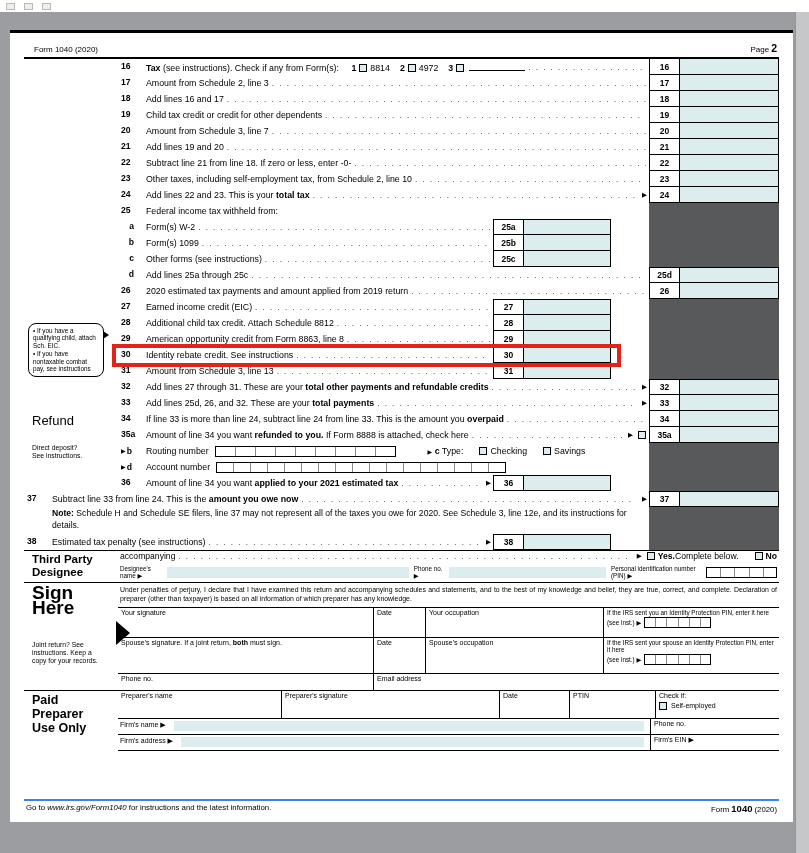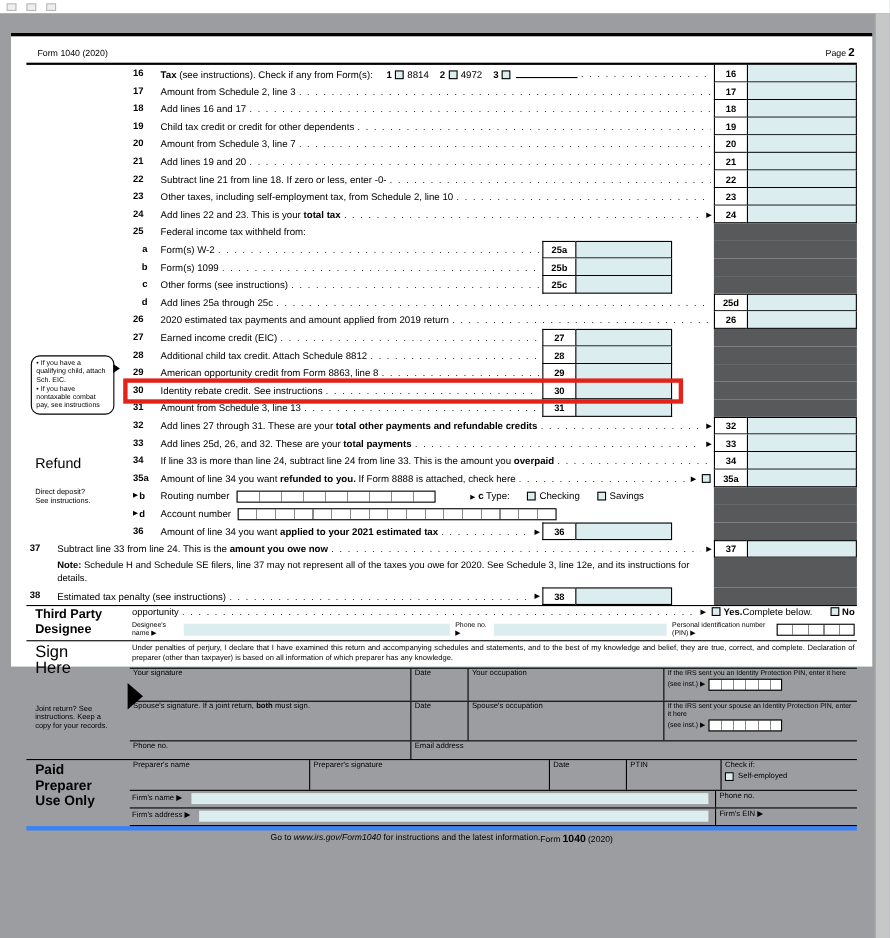--- a/index.html
+++ b/index.html
@@ -2,31 +2,31 @@
 <html><head>
 <meta charset="utf-8">
 <style>
 *{margin:0;padding:0;box-sizing:border-box}
 html,body{width:809px;height:853px;overflow:hidden}
 body{font-family:"Liberation Sans","DejaVu Sans",sans-serif;color:#000;background:#9b9da0}
 .screen{position:relative;width:809px;height:853px;background:#9b9da0}
 .browser{position:absolute;top:0;left:0;width:100%;height:12px;background:#fff;display:flex;align-items:center;gap:9px;padding-left:6px}
 .ticon{width:9px;height:7px;border:1px solid #b9b9b9;background:#efefef;display:inline-block}
 .scrollbar{position:absolute;top:12px;right:0;width:14px;height:841px;background:#c6c7c9;border-left:1px solid #959595}
-.page{position:absolute;left:10px;top:30px;width:783px;height:576px;background:#fff;border-top:3px solid #000;padding:4px 14px 8px;display:flex;flex-direction:column}
+.page{position:absolute;left:10px;top:30px;width:783px;height:792px;background:#fff;border-top:3px solid #000;padding:4px 14px 8px;display:flex;flex-direction:column}
 .phead{display:flex;justify-content:space-between;align-items:baseline;font-size:8px;padding:5px 2px 3px 10px}
 .phead .pg{font-size:10.5px;margin-left:2px}
 .hrule{border-bottom:2px solid #000}
 .band{display:flex}
 .sep{border-top:1.5px solid #000}
 .bl{width:94px;flex:none;position:relative;padding:2px 4px 0 8px}
 .brr{flex:1;min-width:0;position:relative}
 .sec{font-weight:normal;font-size:13px}
 .sec-m{font-weight:bold;font-size:11.5px;line-height:12.5px}
-.sec-xl{font-weight:normal;font-size:15px;line-height:15px;width:52px}
+.sec-xl{font-weight:bold;font-size:19px;line-height:15px;width:52px}
 .mnote{font-size:6.8px;line-height:8px;margin-top:2px;width:74px}
 .bubble{position:absolute;bottom:34px;left:4px;width:76px;border:1px solid #000;border-radius:8px;padding:3px 4px;font-size:6.4px;line-height:7.7px;background:#fff}
 .bubble::after{content:"";position:absolute;right:-6px;top:7px;border-top:4px solid transparent;border-bottom:4px solid transparent;border-left:6px solid #000}
 .lrow{display:grid;grid-template-columns:26px 1fr 30px 88px 38px 30px 100px;height:16px;font-size:8.8px}
 .lrow .no{font-weight:bold;padding-left:3px;line-height:15px;font-size:8.6px}
 .no.sub{text-align:right;padding-right:10px;padding-left:0}
 .no.pnn{display:flex;align-items:center;gap:1px}
 .ar2{font-size:6px}
 .desc{display:flex;align-items:center;min-width:0;overflow:hidden;padding-left:2px}
 .a{grid-column:2/6}.s{grid-column:2/3}
@@ -73,21 +73,21 @@
 .pinrow{display:flex;align-items:center;gap:3px;margin-top:1px}
 .sarrow{position:absolute;left:-2px;top:38px;width:0;height:0;border-top:12px solid transparent;border-bottom:12px solid transparent;border-left:14px solid #000;z-index:3}
 .ppr1{display:flex;border-bottom:1px solid #000;height:28px;border-top:0}
 .ppr{display:flex;height:16px;border-bottom:1px solid #000;align-items:stretch}
 .ppc{padding:1px 3px;min-width:0}
 .q1{width:163px}.q2{width:218px}.q3{width:70px}.q4{width:86px}.q5{flex:1}
 .flabel{font-size:7px;flex:none;padding:2px 2px 0}
 .ppfld{flex:1;margin:2px 6px;background:#dcedf0;height:10px;align-self:center}
 .ppcol{width:129px;border-left:1px solid #000;padding:1px 3px;flex:none}
 .selfrow{display:flex;align-items:center;gap:2px;margin-top:3px;font-size:7px}
-.footer{margin-top:auto;border-top:4px solid #3b82f6;display:flex;justify-content:center;font-size:7.8px;padding:2px 2px 0}
+.footer{margin-top:auto;border-top:2px solid #3b82f6;display:flex;justify-content:space-between;font-size:7.8px;padding:2px 2px 0}
 .footer .url{font-style:italic}
 .fr b{font-size:9.5px;margin:0 2px}
 b{font-weight:bold}
 </style>
 </head>
 <body>
 
 <div class="screen">
   <div class="browser">
     <span class="ticon"></span>
@@ -464,21 +464,21 @@
 
       </div>
     </div>
 
     <div class="band sep">
       <div class="bl">
         <div class="sec-m" style="width:66px">Third Party Designee</div>
       </div>
       <div class="brr">
         <div class="tpq2">
-          <span class="t">opportunity</span>
+          <span class="t">accompanying</span>
           <span class="dots">. . . . . . . . . . . . . . . . . . . . . . . . . . . . . . . . . . . . . . . . . . . . . . . . . . . . . . . . . . . . . . . . . . . . . . . . . . . . . . . .</span>
           <span class="ar">▶</span>
           <span class="cb"></span>
           <b>Yes.</b>
             <span class="t"> Complete below.</span>
           <span class="cb ml"></span>
           <b>No</b>
         </div>
         <div class="tpdrow">
           <span class="tpl w1">Designee's name ▶</span>

